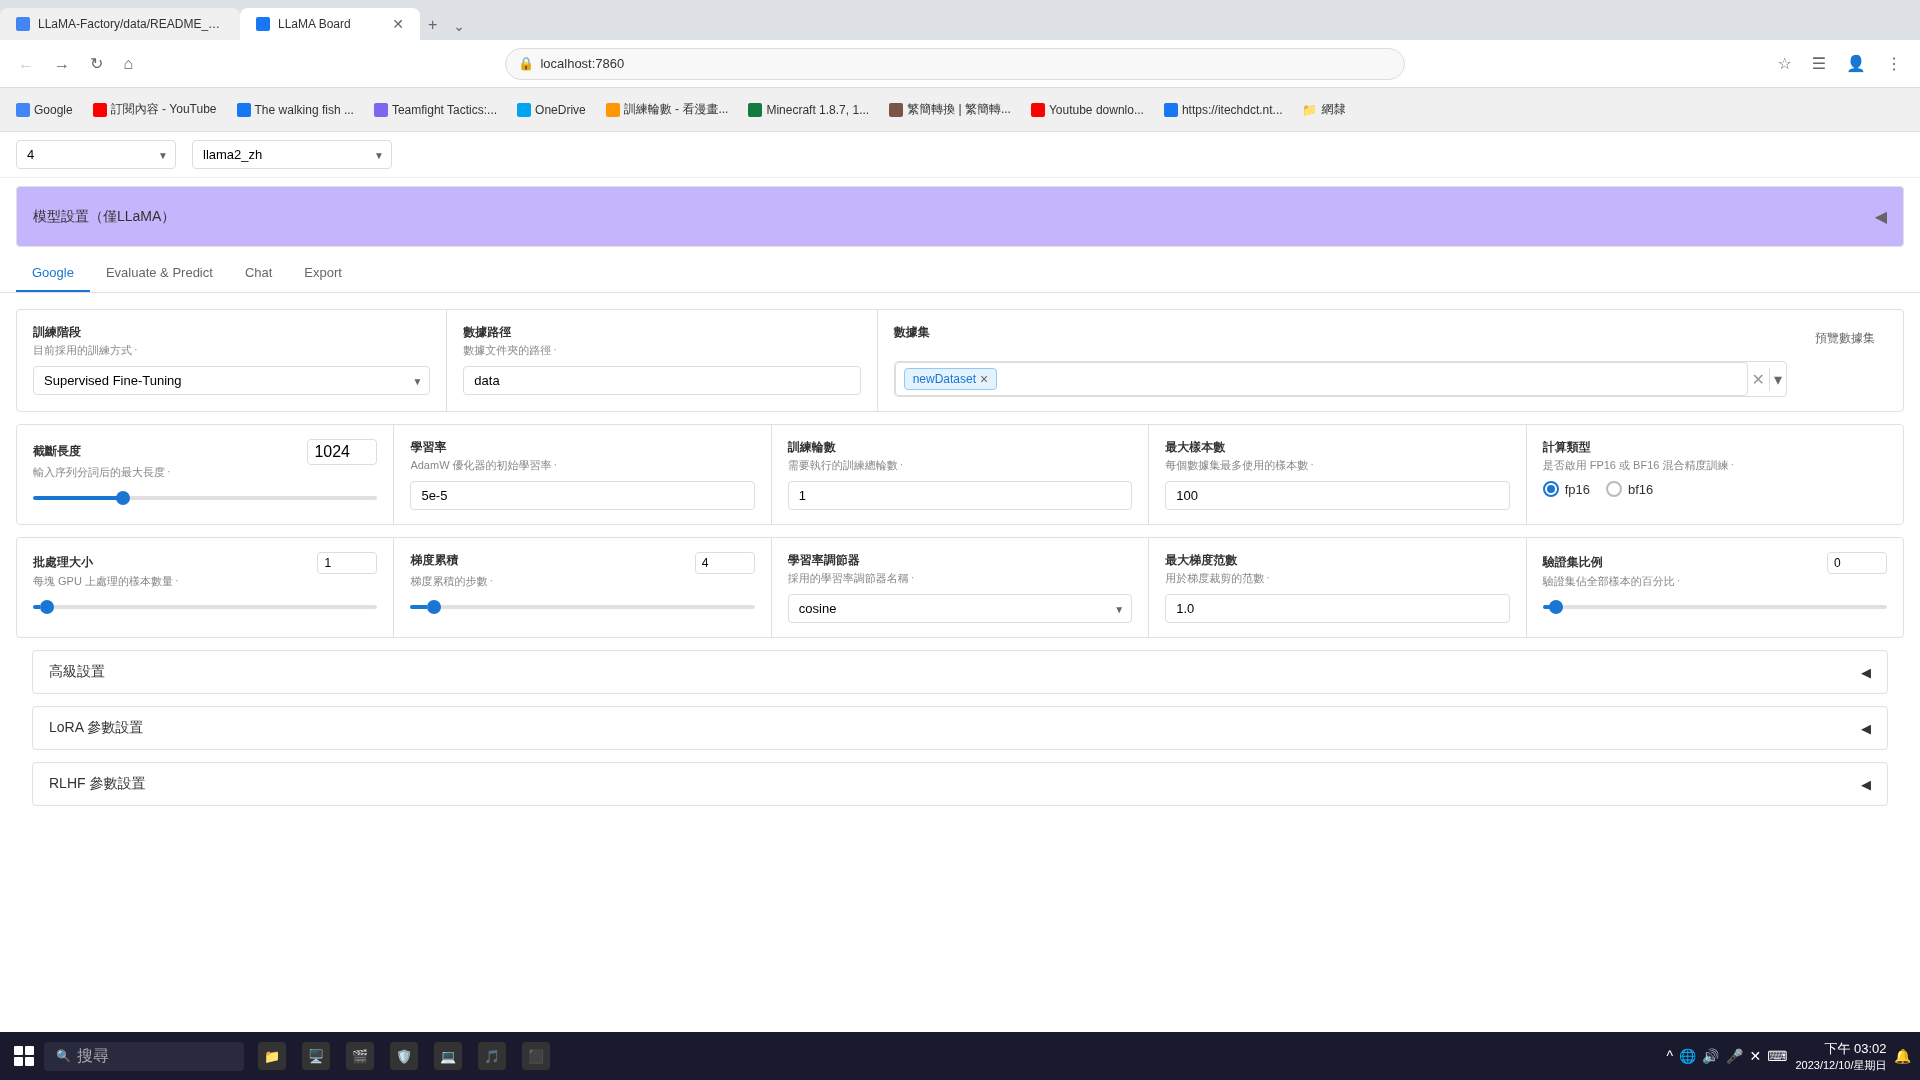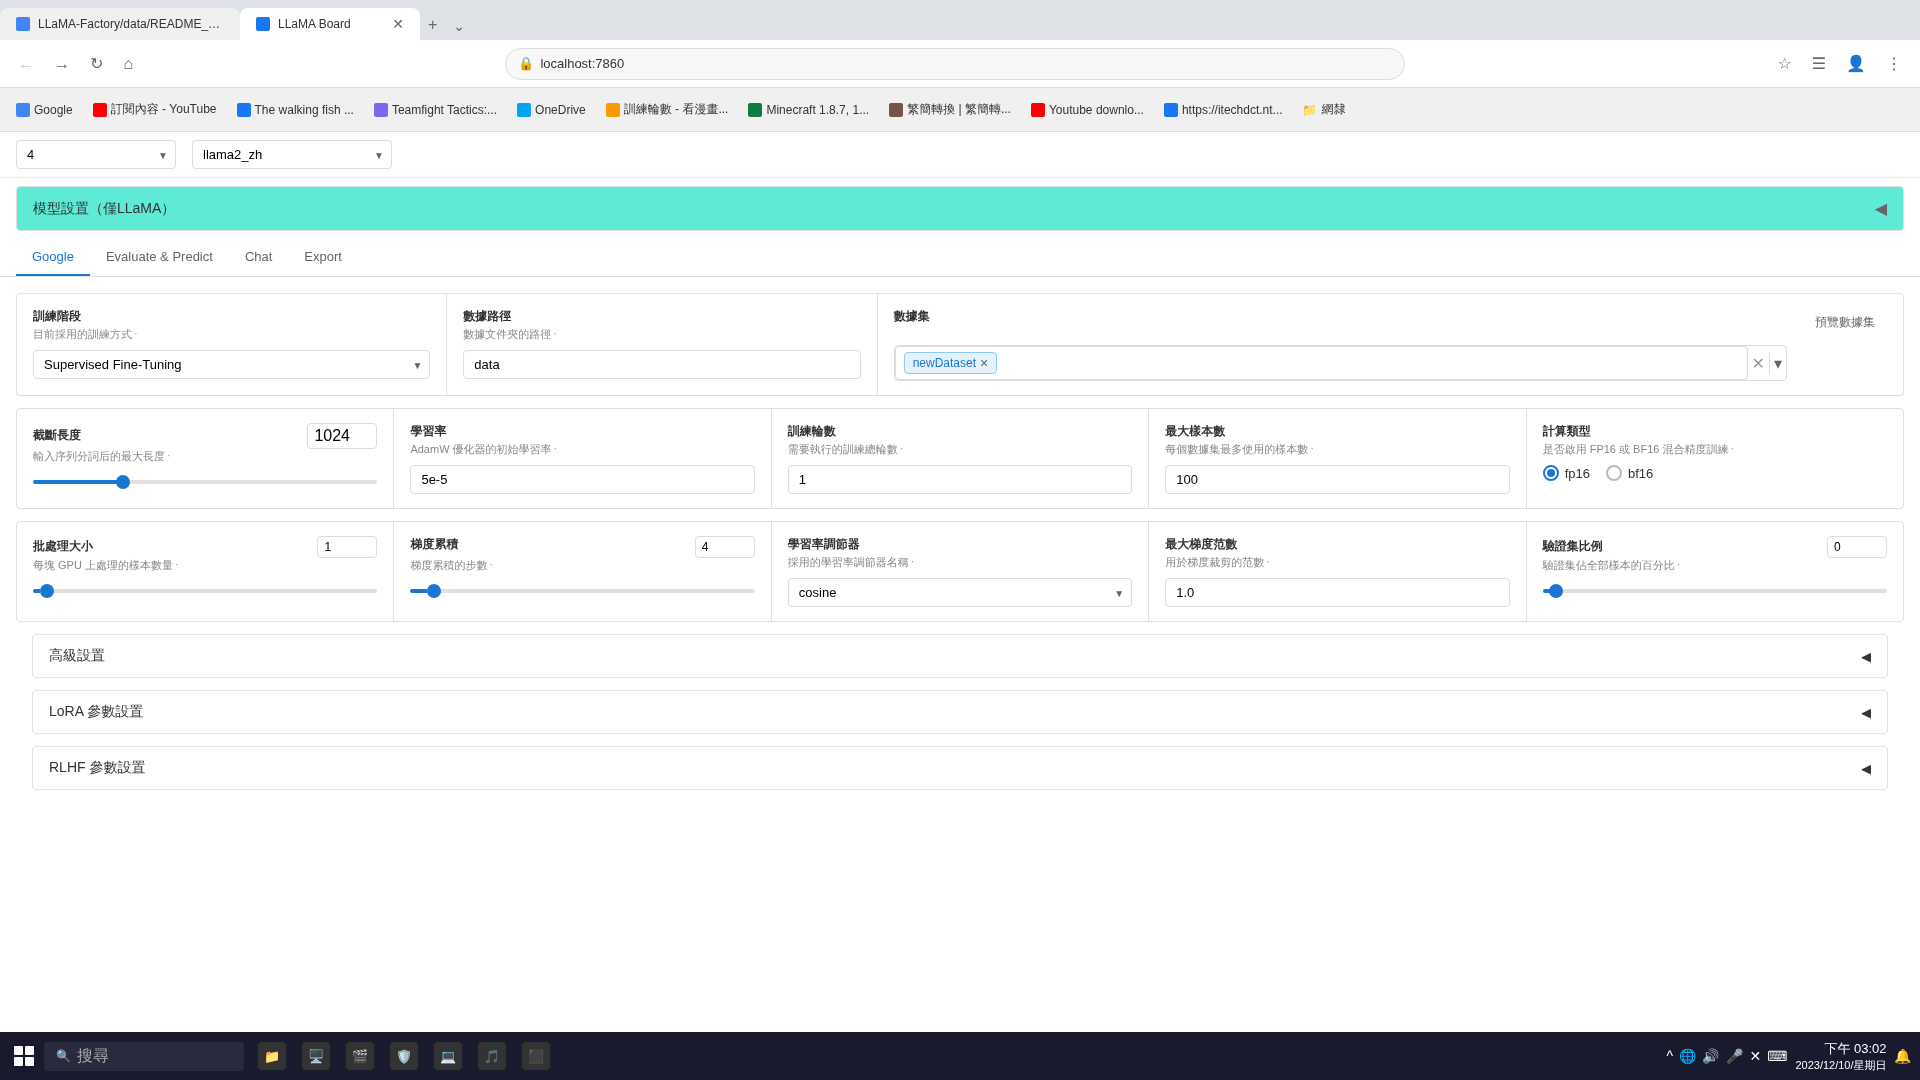--- a/index.html
+++ b/index.html
@@ -33,21 +33,21 @@
     .bm-icon-brown { background: #795548; }
     .bm-icon-orange { background: #ff9800; }
 
     
     .page-content { background: #fff; flex: 1; overflow-y: auto; }
     .select-box { border: 1px solid #ddd; border-radius: 4px; padding: 6px 28px 6px 10px; font-size: 13px; background: #fff; appearance: none; min-width: 160px; position: relative; cursor: pointer; }
     .select-wrapper { position: relative; display: inline-block; }
     .select-wrapper::after { content: '▼'; position: absolute; right: 8px; top: 50%; transform: translateY(-50%); font-size: 10px; color: #666; pointer-events: none; }
 
     
-    .section-header { background: #5eead4; border: 1px solid #e0e0e0; border-radius: 4px; padding: 12px 16px; margin: 12px 16px; display: flex; justify-content: space-between; align-items: center; cursor: pointer; }
+    .section-header { background: #c4b5fd; border: 1px solid #e0e0e0; border-radius: 4px; padding: 20px 16px; margin: 12px 16px; display: flex; justify-content: space-between; align-items: center; cursor: pointer; }
     .section-header-title { font-size: 14px; font-weight: 500; color: #333; }
     .section-chevron { color: #666; font-size: 16px; }
 
     
     .tabs-row { display: flex; gap: 0; padding: 0 16px; border-bottom: 1px solid #e0e0e0; margin-bottom: 0; }
     .tab-item { padding: 10px 16px; font-size: 13px; color: #666; cursor: pointer; border-bottom: 2px solid transparent; }
     .tab-item.active { color: #1976d2; border-bottom: 2px solid #1976d2; font-weight: 500; }
 
     
     .form-area { padding: 16px; }

